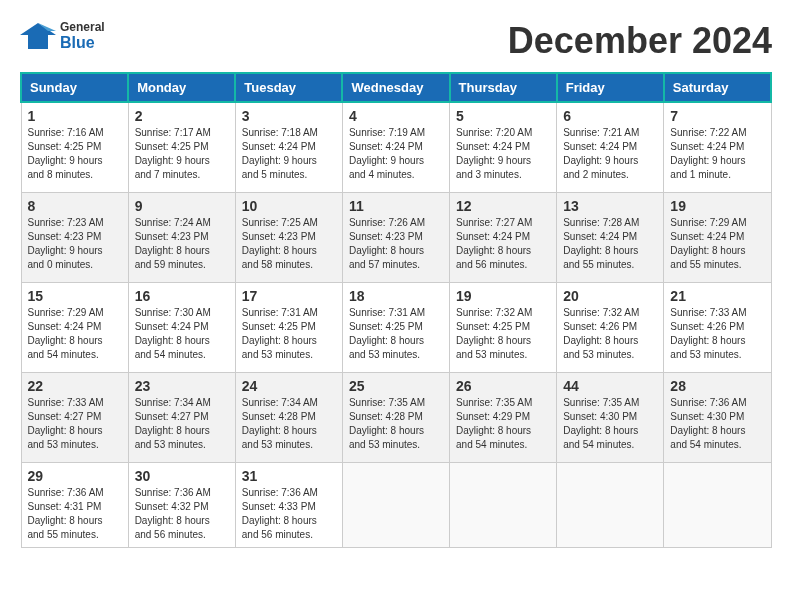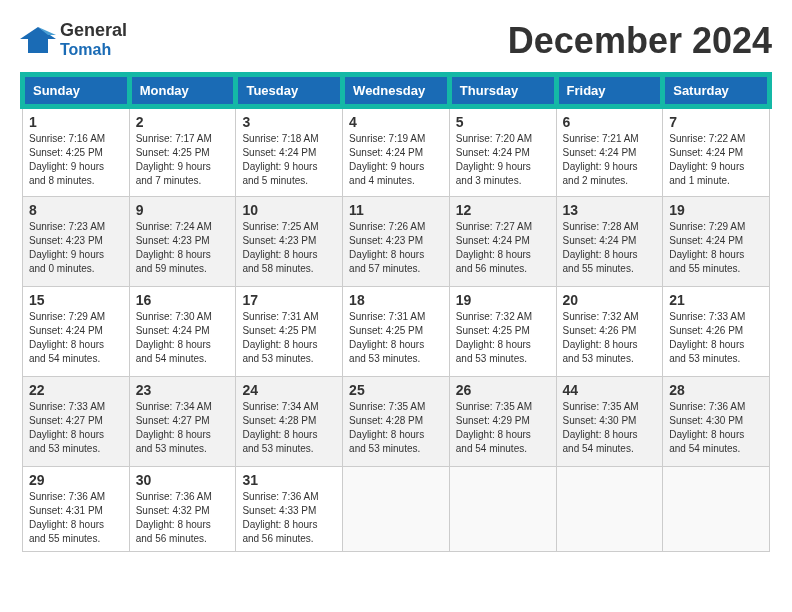--- a/index.html
+++ b/index.html
@@ -42,21 +42,21 @@
       border-collapse: collapse;
       table-layout: fixed;
     }
     .calendar th {
       background-color: #1a6bb5;
       color: #fff;
       text-align: left;
       padding: 6px 8px;
       font-size: 13px;
       font-weight: bold;
-      border: 5px solid #14b8a6;
+      border: 2px solid #14b8a6;
     }
     .calendar td {
       vertical-align: top;
       border: 1px solid #ccc;
       padding: 5px 6px;
       font-size: 10.5px;
       color: #333;
       background: #fff;
       min-height: 80px;
       height: 90px;
@@ -86,22 +86,22 @@
 </head>
 <body>
 
 <div class="header-area">
   <div class="logo">
     <svg class="logo-bird" viewBox="0 0 36 30" xmlns="http://www.w3.org/2000/svg">
       <polygon points="18,2 36,14 28,14 28,28 8,28 8,14 0,14" fill="#1a6bb5"></polygon>
       <polygon points="18,2 36,10 28,10" fill="#4a9fd4"></polygon>
     </svg>
     <div>
-      <div style="font-size:18px;font-weight:bold;color:#333;">General</div>
-      <div style="font-size:16px;font-weight:bold;color:#1a6bb5;">Tomah</div>
+      <div style="font-size:12px;font-weight:bold;color:#333;">General</div>
+      <div style="font-size:16px;font-weight:bold;color:#1a6bb5;">Blue</div>
     </div>
   </div>
   <div class="title-area">
     <div class="main-title">December 2024</div>
   </div>
 </div>
 
 <table class="calendar">
   <thead>
     <tr>

